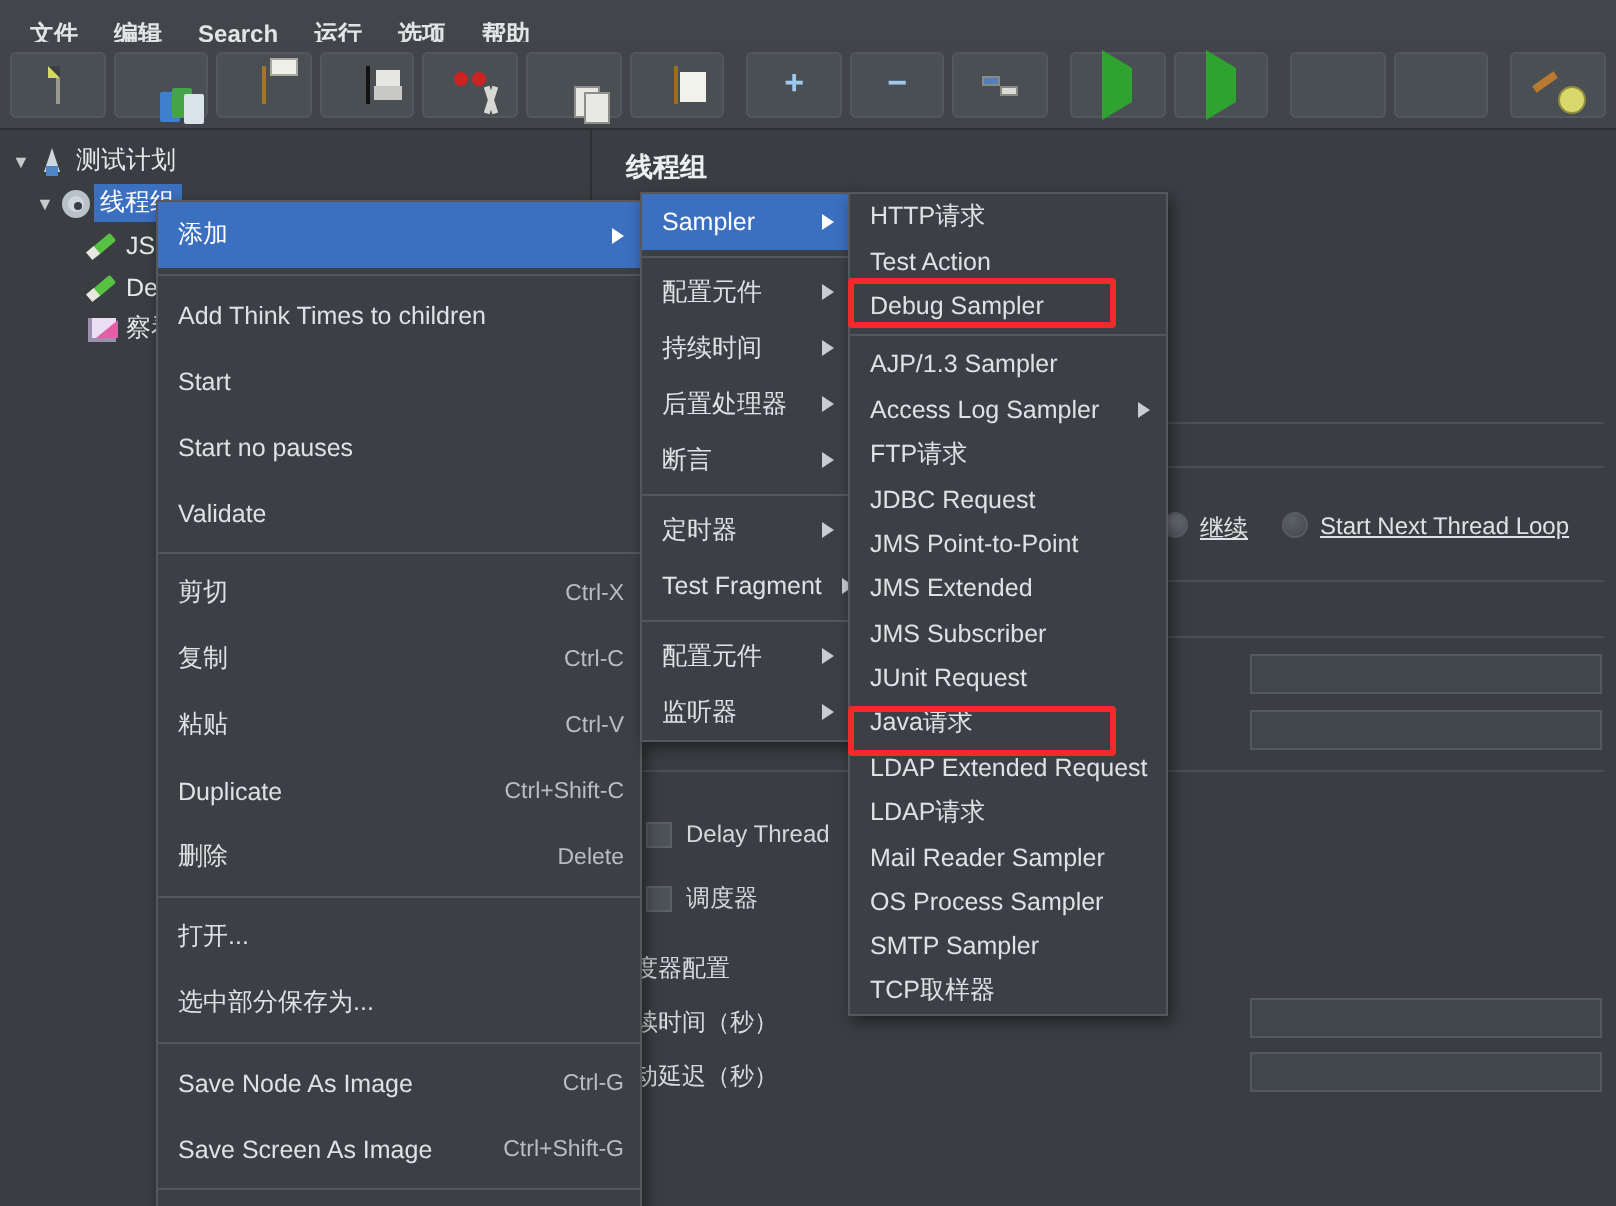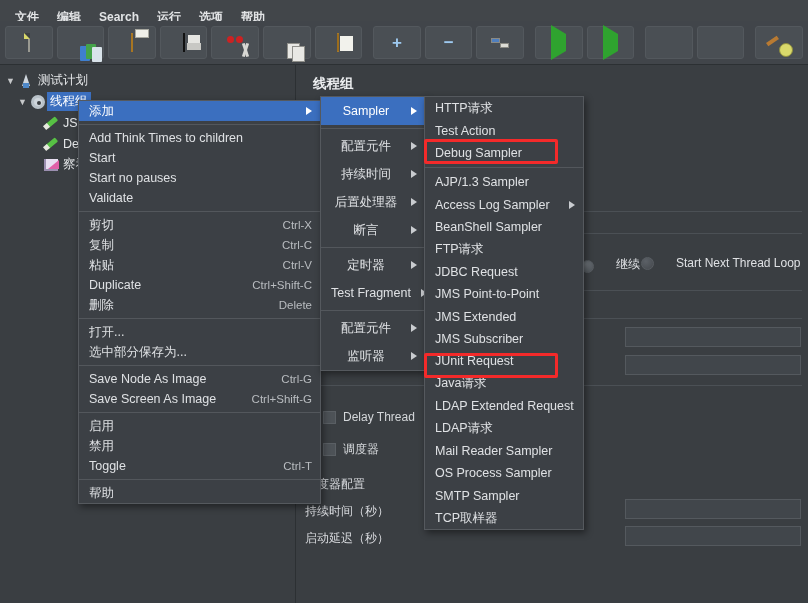--- a/index.html
+++ b/index.html
@@ -98,48 +98,48 @@
   .ico-pencil:after{content:"";position:absolute;left:0px;bottom:1px;width:5px;height:5px;background:#e8e8e0;transform:rotate(-40deg);}
   .ico-chart{width:14px;height:12px;position:relative;background:#e8dff2;border-left:2px solid #9b8fb0;border-bottom:2px solid #9b8fb0;}
   .ico-chart:after{content:"";position:absolute;left:2px;bottom:0;width:0;height:0;border-style:solid;border-width:0 0 9px 11px;border-color:transparent transparent #e060a8 transparent;}
 
   
   .mainpanel { position:absolute; left:297px; top:65px; width:511px; height:538px; background:#3a3e42; }
   .mp-title { position:absolute; left:16px; top:10px; font-size:13.5px; color:#eceef0; font-weight:bold; }
   .mp-row { position:absolute; left:8px; right:6px; height:1px; background:#4b5055; }
   .mp-field { position:absolute; background:#41464b; border:1px solid #54595e; height:20px; }
   .mp-label { position:absolute; font-size:12px; color:#d8dade; white-space:nowrap; }
-  .radio { position:absolute; display:flex; align-items:flex-end; gap:22px; font-size:12px; color:#dfe1e4; white-space:nowrap; }
+  .radio { position:absolute; display:flex; align-items:flex-start; gap:6px; font-size:12px; color:#dfe1e4; white-space:nowrap;text-decoration:underline; }
   .radio .dot { width:13px;height:13px;border-radius:50%;background:radial-gradient(circle at 35% 30%, #5c6167, #44484d); border:1px solid #585d62; }
   .radio.on .dot { background: radial-gradient(circle at 35% 30%, #6f757b, #4b5055); }
   .chk { position:absolute; display:flex; align-items:center; gap:7px; font-size:12px; color:#d4d7da; white-space:nowrap; }
   .chk .box { width:13px;height:13px;background:#4d5257;border:1px solid #5a5f64; }
 
   
   .menu {
     position:absolute; background:#3c4045; border:1px solid #55595e;
     box-shadow: 2px 3px 7px rgba(0,0,0,.45); z-index: 40;
   }
   .menu .row {
-    display:flex; align-items:center; height:20px; padding:0 8px 0 10px;
+    display:flex; align-items:center; height:33px; padding:0 8px 0 10px;
     font-size:12.5px; color:#dfe1e4; white-space:nowrap; position:relative;
   }
   .menu .row.sel { background:#3b6fbf; color:#ffffff; }
   .menu .row .lbl { flex: 1 1 auto; }
   .menu .row .sc { color:#b9bcc0; font-size:11.5px; padding-left: 22px; }
   .menu .row .arr {
     width:0;height:0;border-style:solid;border-width:4px 0 4px 6px;
     border-color:transparent transparent transparent #c9ccd0; margin-left:10px;
   }
   .menu .row.sel .arr { border-left-color:#ffffff; }
   .menu .div { height:1px; background:#53575c; margin:3px 0; }
 
   
   #ctx  { left:78px;  top:100px; width:243px; }
-  #sub1 { left:320px; top:96px;  width:106px;text-align:center; }
+  #sub1 { left:320px; top:96px;  width:106px; }
   #sub2 { left:424px; top:96px;  width:160px; }
   #sub2 .row { height:22.4px; }
   #sub1 .row { height:28px; }
 
   .hl-box {
     position:absolute; border:3px solid #f42a2a; border-radius:2px;
     pointer-events:none; z-index:60;
   }
 </style>
 </head>
@@ -406,23 +406,20 @@
       </div>
       <div class="div"></div>
       <div class="row">
         <span class="lbl">AJP/1.3 Sampler</span>
       </div>
       <div class="row">
         <span class="lbl">Access Log Sampler</span>
         <span class="arr"></span>
       </div>
       <div class="row">
-        <span class="lbl">BeanShell Sampler</span>
-      </div>
-      <div class="row">
         <span class="lbl">FTP请求</span>
       </div>
       <div class="row">
         <span class="lbl">JDBC Request</span>
       </div>
       <div class="row">
         <span class="lbl">JMS Point-to-Point</span>
       </div>
       <div class="row">
         <span class="lbl">JMS Extended</span>

